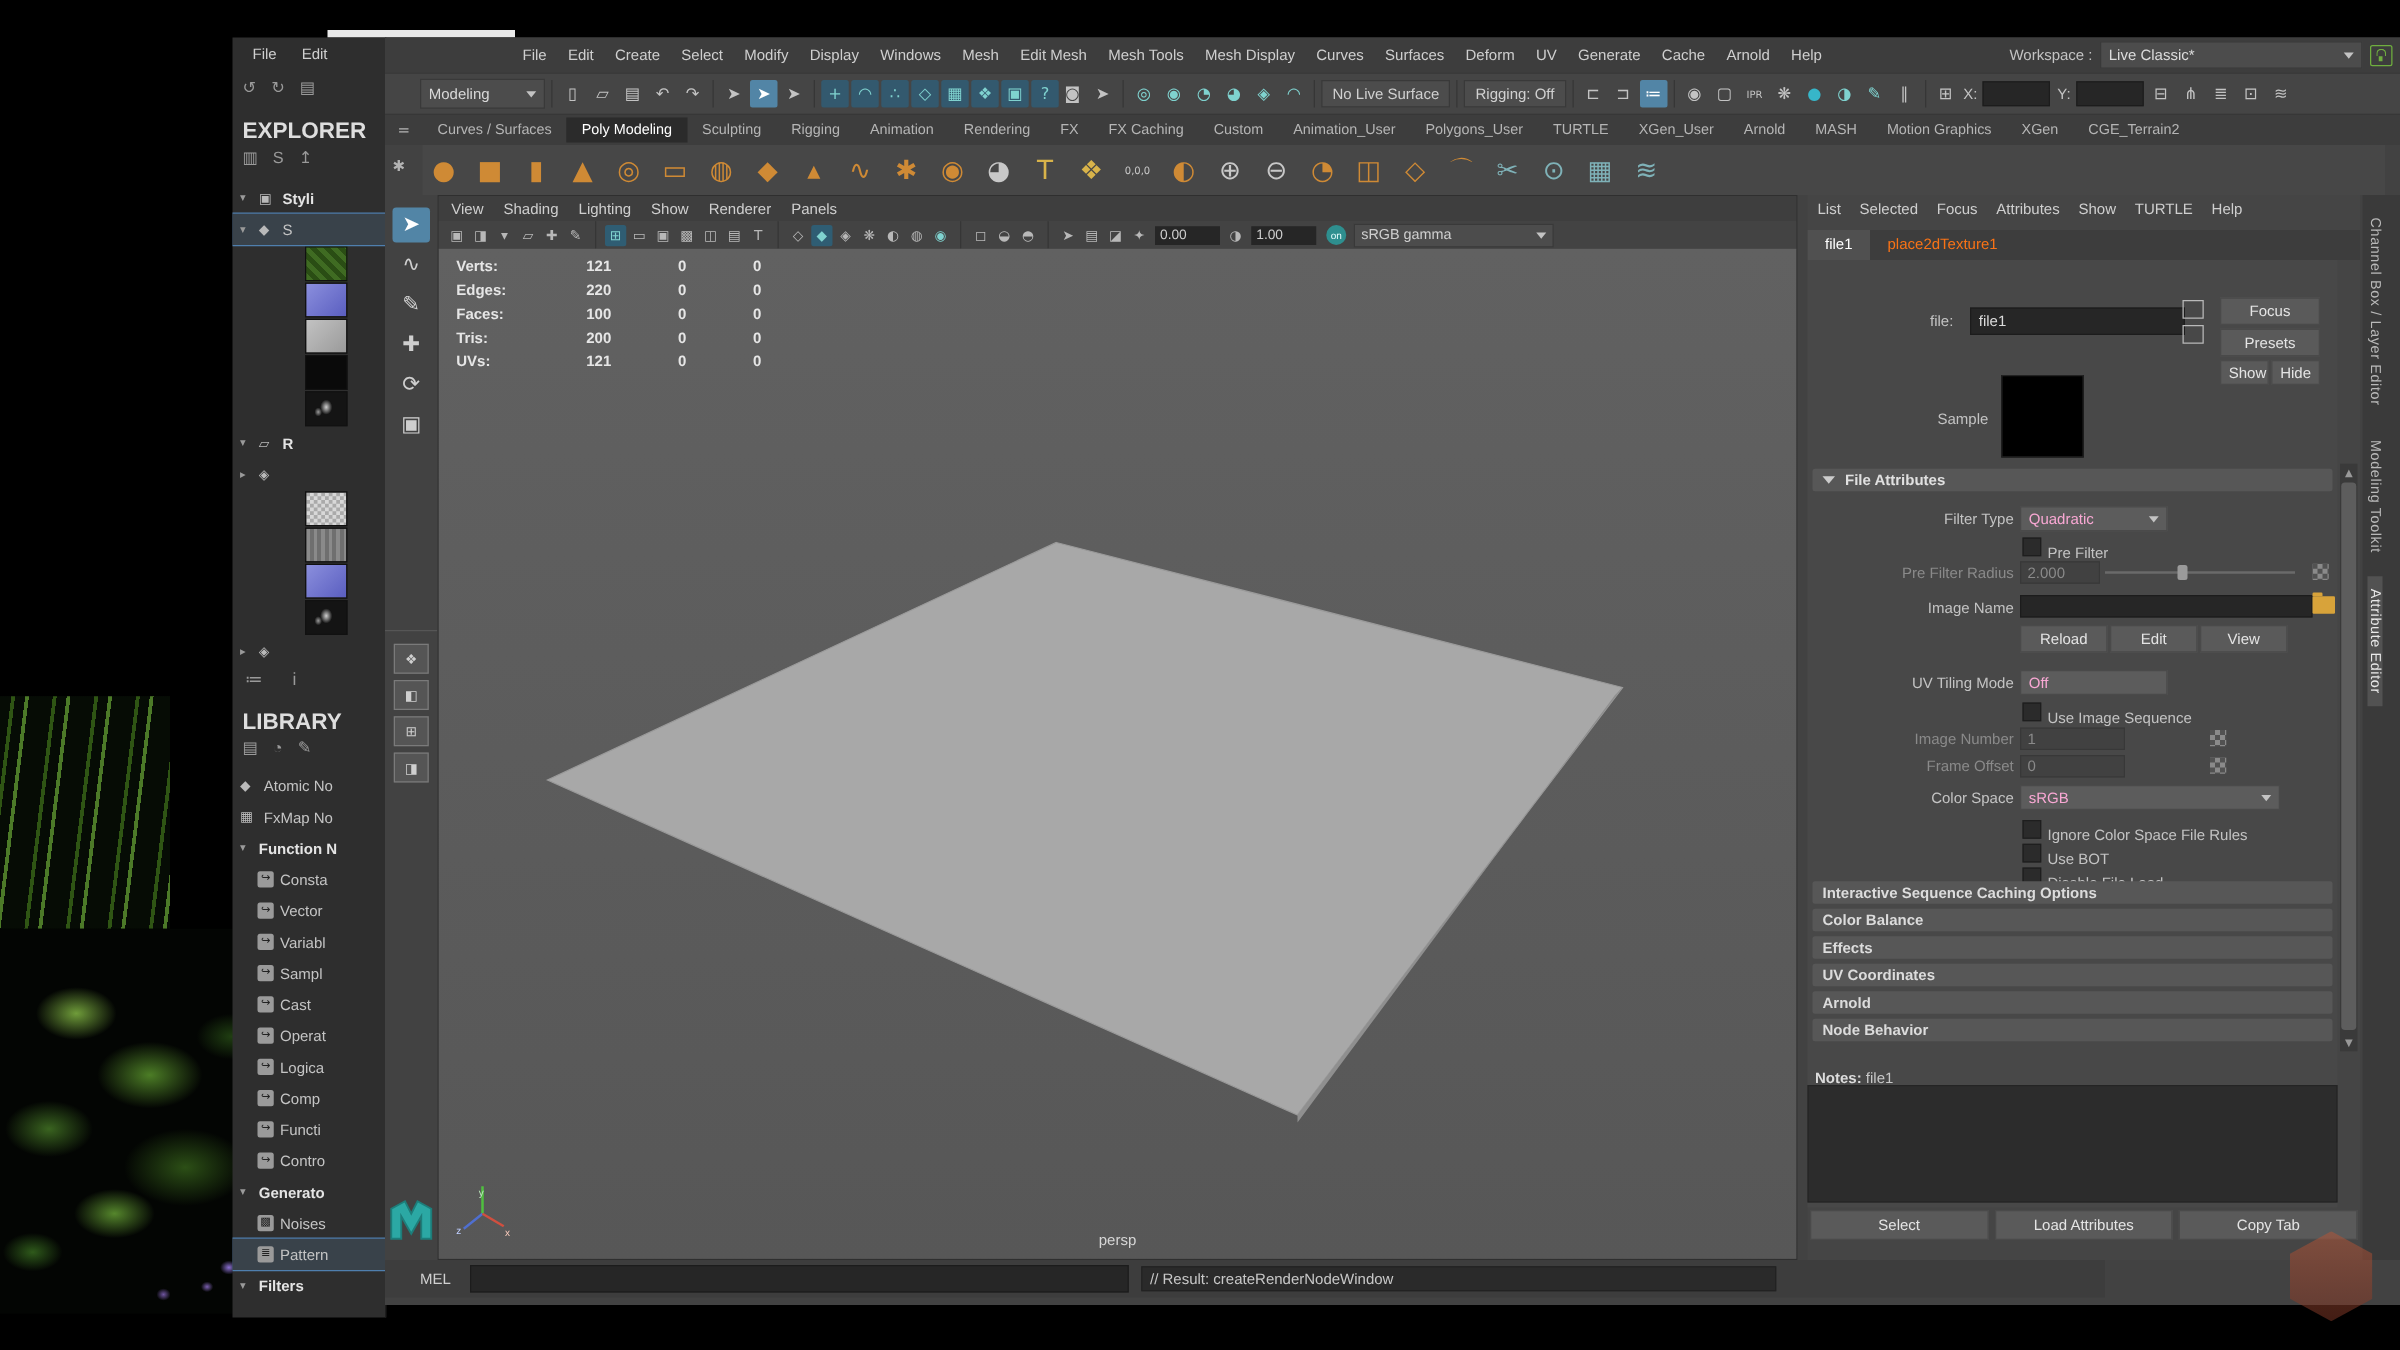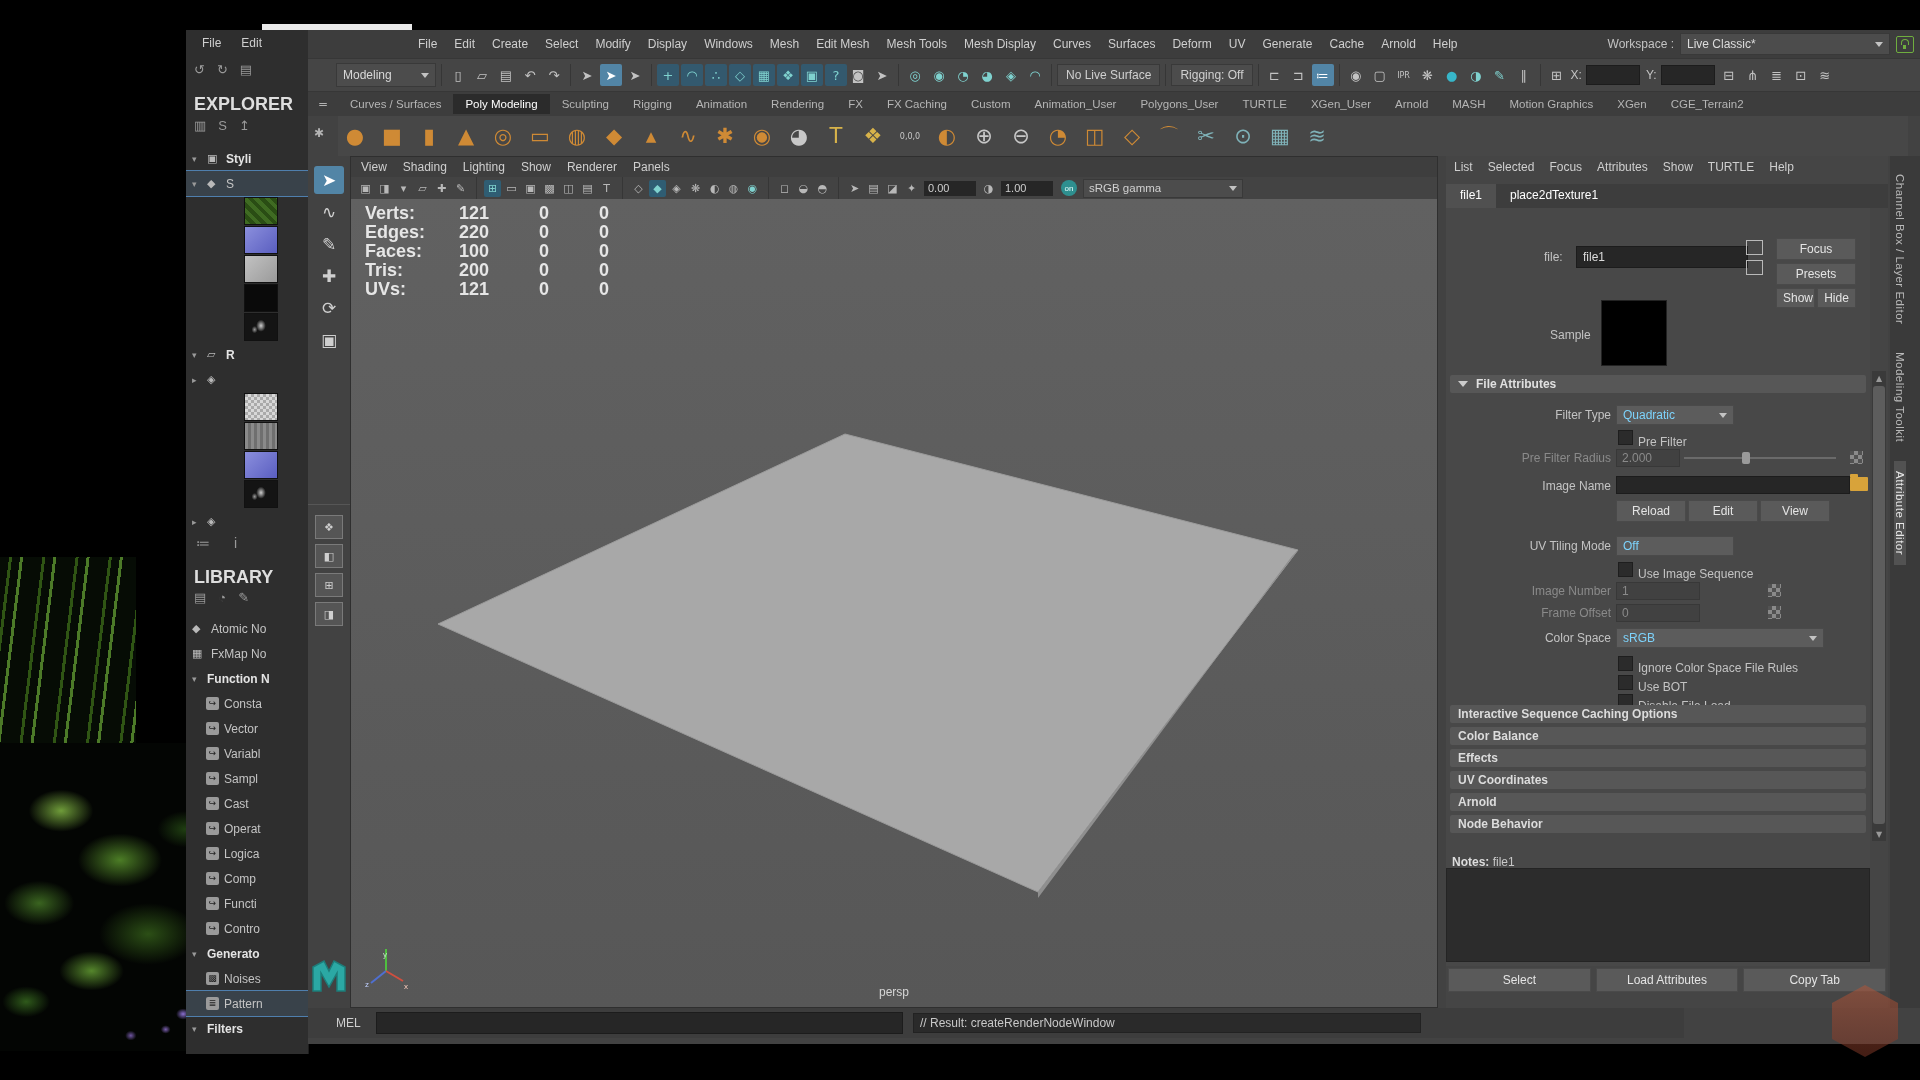--- a/index.html
+++ b/index.html
@@ -100,31 +100,31 @@
   .viewport{position:absolute;left:42px;top:126px;width:1088px;height:852px;background:#4a4a4a;border:1px solid #2f2f2f;box-sizing:border-box;}
   .vmenus{height:20px;background:#3e3e3e;display:flex;align-items:center;gap:16px;padding-left:10px;color:#cfcfcf;}
   .vbar{height:22px;background:#434343;display:flex;align-items:center;gap:2px;padding:0 6px;border-bottom:1px solid #383838;}
   .vbar .ib{width:17px;height:17px;display:flex;align-items:center;justify-content:center;color:#b8b8b8;font-size:11px;font-family:"DejaVu Sans",sans-serif;border-radius:2px;}
   .vbar .ib.active{background:#2f5d73;color:#7fd2cf;}
   .vnum{width:44px;height:15px;background:#262626;color:#cfcfcf;font-size:11px;display:flex;align-items:center;padding:0 4px;margin:0 2px;}
   .onpill{min-width:16px;height:16px;border-radius:50%;background:#2e8f8f;color:#eaffff;font-size:8px;display:flex;align-items:center;justify-content:center;margin:0 4px;}
   .csbox{width:148px;height:17px;background:#4c4c4c;border:1px solid #393939;color:#d0d0d0;font-size:11.5px;display:flex;align-items:center;justify-content:space-between;padding:0 5px;}
   .canvas{position:absolute;left:0;top:42px;right:0;bottom:0;background:linear-gradient(#616161,#575757);}
   .hud{position:absolute;left:14px;top:4px;}
-  .hud .cols{display:grid;grid-template-columns:62px 62px 60px 60px;height:19px;align-items:center;color:#e6e6e6;font-weight:bold;font-size:18px;}
+  .hud .cols{display:grid;grid-template-columns:62px 62px 60px 60px;height:19px;align-items:center;color:#e6e6e6;font-weight:bold;font-size:12px;}
   .hud .cols span{text-align:right;}
   .hud .cols .c0{text-align:left;}
   .persp{position:absolute;bottom:8px;left:0;width:100%;text-align:center;color:#d6d6d6;}
   .gizmo{position:absolute;left:12px;bottom:16px;}
 
   
   .attr{position:absolute;left:1138px;top:126px;width:442px;height:852px;background:#454545;}
   .amenus{position:absolute;top:4px;left:8px;display:flex;gap:15px;color:#cfcfcf;}
   .atabs{position:absolute;top:28px;left:0;width:100%;height:24px;background:#3d3d3d;display:flex;}
-  .atabs div{padding:4px 14px;color:#ffffff;}
+  .atabs div{padding:4px 14px;color:#f97316;}
   .atabs div.active{background:#505050;color:#fff;}
   .acontent{position:absolute;top:52px;left:0;right:18px;bottom:42px;background:#484848;}
   .albl{color:#c3c3c3;}
   .albl.dis{color:#8a8a8a;}
   .afield{background:#262626;border:1px solid #1c1c1c;height:20px;display:flex;align-items:center;padding:0 6px;color:#dcdcdc;}
   .abtn{background:#5a5a5a;border:1px solid #4a4a4a;color:#e4e4e4;font-size:12px;font-family:"Liberation Sans",sans-serif;height:22px;}
   .filerow{position:absolute;top:30px;left:0;width:100%;}
   .f-lbl{position:absolute;left:98px;top:12px;}
   .f-field{position:absolute;left:130px;top:8px;width:158px;}
   .sicon{position:absolute;width:15px;height:13px;border:1.5px solid #b9b9b9;display:block;}
@@ -134,21 +134,21 @@
   .btn-presets{position:absolute;left:330px;top:25px;width:80px;}
   .btn-show{position:absolute;left:330px;top:50px;width:39px;height:20px;}
   .btn-hide{position:absolute;left:371px;top:50px;width:39px;height:20px;}
   .samplerow{position:absolute;top:92px;left:0;}
   .s-lbl{position:absolute;left:104px;top:28px;}
   .swatch{position:absolute;left:155px;top:0;width:64px;height:64px;background:#000;border:1px solid #222;}
   .asec{position:absolute;left:4px;right:4px;height:18px;background:#575757;border-radius:2px;display:flex;align-items:center;gap:8px;padding-left:8px;color:#e0e0e0;font-weight:bold;}
   .tri-d{width:0;height:0;border-left:5px solid transparent;border-right:5px solid transparent;border-top:6px solid #ccc;}
   .arow{position:absolute;left:0;width:100%;height:20px;}
   .arow .albl{position:absolute;right:calc(100% - 165px);text-align:right;top:3px;white-space:nowrap;}
-  .sel{position:absolute;left:170px;top:0;height:20px;background:#5c5c5c;border:1px solid #4a4a4a;color:#7dd3fc;display:flex;align-items:center;justify-content:space-between;padding:0 6px;box-sizing:border-box;}
+  .sel{position:absolute;left:170px;top:0;height:20px;background:#5c5c5c;border:1px solid #4a4a4a;color:#f9a8d4;display:flex;align-items:center;justify-content:space-between;padding:0 6px;box-sizing:border-box;}
   .cb{position:absolute;left:172px;top:3px;width:13px;height:13px;background:#2b2b2b;border:1px solid #1e1e1e;}
   .cblbl{position:absolute;left:192px;top:8px;color:#c3c3c3;}
   .dfield{position:absolute;left:170px;top:1px;height:16px;background:#414141;border:1px solid #383838;color:#8a8a8a;padding:0 5px;line-height:16px;}
   .slider{position:absolute;left:238px;top:9px;width:152px;height:2px;background:#6a6a6a;}
   .sl-h{position:absolute;left:38%;top:-5px;width:8px;height:12px;background:#9a9a9a;border-radius:2px;}
   .mapbtn{position:absolute;width:13px;height:13px;top:3px;background:repeating-conic-gradient(#9a9a9a 0 25%,#555 0 50%) 0 0/8px 8px;opacity:.8;}
   .folder{position:absolute;left:404px;top:1px;width:18px;height:14px;background:#d8a33a;border-radius:1px;}
   .folder::before{content:"";position:absolute;top:-3px;left:0;width:8px;height:3px;background:#d8a33a;border-radius:1px 1px 0 0;}
   .asections{position:absolute;left:0;top:497px;width:100%;}
   .asections .asec2{position:relative;margin:0 4px 4px 4px;height:18px;background:#575757;border-radius:2px;display:flex;align-items:center;gap:8px;padding-left:8px;color:#dcdcdc;font-weight:bold;}

